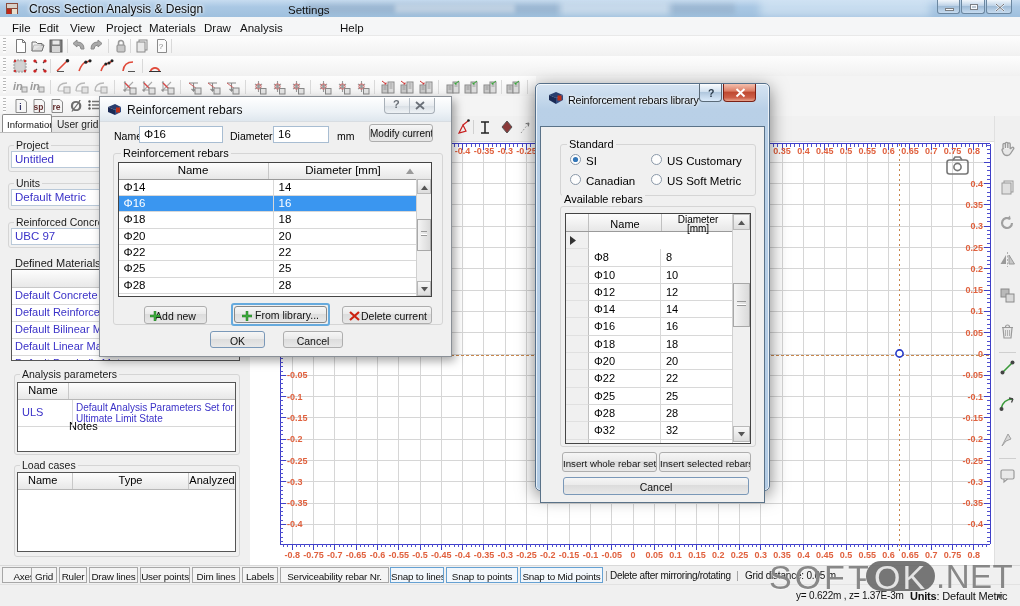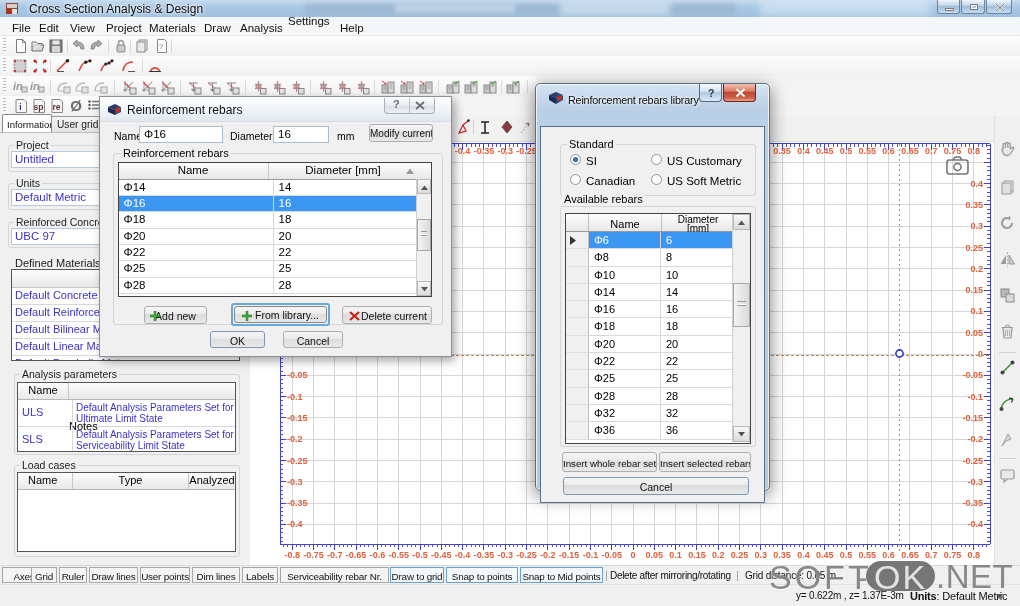--- a/index.html
+++ b/index.html
@@ -46,21 +46,21 @@
     </div>
   </div>
 <div class="abs" style="left:0;top:17px;width:1020px;height:19px;background:#f5f6f7;border-bottom:1px solid #e9e9e9;box-sizing:border-box;"></div>
 <div class="lbl" style="left:12px;top:21.5px;font-size:11.5px;color:#111;">File</div>
 <div class="lbl" style="left:39px;top:21.5px;font-size:11.5px;color:#111;">Edit</div>
 <div class="lbl" style="left:70px;top:21.5px;font-size:11.5px;color:#111;">View</div>
 <div class="lbl" style="left:106px;top:21.5px;font-size:11.5px;color:#111;">Project</div>
 <div class="lbl" style="left:149px;top:21.5px;font-size:11.5px;color:#111;">Materials</div>
 <div class="lbl" style="left:204px;top:21.5px;font-size:11.5px;color:#111;">Draw</div>
 <div class="lbl" style="left:240px;top:21.5px;font-size:11.5px;color:#111;">Analysis</div>
-<div class="lbl" style="left:288px;top:15px;font-size:11.5px;color:#111;">Settings</div>
+<div class="lbl" style="left:288px;top:4px;font-size:11.5px;color:#111;">Settings</div>
 <div class="lbl" style="left:340px;top:21.5px;font-size:11.5px;color:#111;">Help</div>
 <div class="tb" style="left:0;top:36px;width:1020px;height:20px;border-bottom:1px solid #e6e6e6;"></div>
 <div class="tb" style="left:0;top:56px;width:1020px;height:20px;border-bottom:1px solid #e6e6e6;"></div>
 <div class="tb" style="left:0;top:76px;width:536px;height:20px;border-bottom:1px solid #e6e6e6;"></div>
 <div class="abs" style="left:536px;top:76px;width:484px;height:20px;background:#f4f4f4;"></div>
 <div class="tb" style="left:0;top:96px;width:280px;height:20px;"></div>
 <div class="abs" style="left:280px;top:96px;width:740px;height:20px;background:#f4f4f4;"></div>
 <div class="grip" style="left:3px;top:38px;height:15px;"></div>
 <div class="grip" style="left:3px;top:58px;height:15px;"></div>
 <div class="grip" style="left:3px;top:78px;height:15px;"></div>
@@ -326,24 +326,20 @@
 <div class="abs" style="left:14px;top:374px;width:226px;height:81px;border:1px solid #d5d5d5;border-radius:3px;box-sizing:border-box;"></div>
 <div class="lbl" style="left:20px;top:368px;font-size:10.5px;color:#1a1a1a;background:#f0f0f0;padding:0 2px;">Analysis parameters</div>
 <div class="abs" style="left:17px;top:382px;width:219px;height:70px;background:#fff;border:1.5px solid #555;box-sizing:border-box;overflow:hidden;font-size:11px;">
     <div style="display:flex;height:16px;background:linear-gradient(#fdfdfd,#e8e8e8);border-bottom:1px solid #b8b8b8;">
       <div style="width:50px;border-right:1px solid #c8c8c8;text-align:center;padding-top:1px;">Name</div>
       <div style="flex:1;text-align:left;padding-top:1px;margin-top:36px;">Notes</div>
     </div>
     <div style="display:flex;height:26px;border-bottom:1px solid #d8d8d8;">
       <div style="width:50px;border-right:1px solid #d8d8d8;color:#3b32c8;padding:6px 0 0 4px;">ULS</div>
       <div style="flex:1;color:#3b32c8;font-size:10px;line-height:11px;padding:2px 0 0 3px;">Default Analysis Parameters Set for Ultimate Limit State</div>
-    </div>
-    <div style="display:flex;height:26px;">
-      <div style="width:50px;border-right:1px solid #d8d8d8;color:#3b32c8;padding:6px 0 0 4px;">SLS</div>
-      <div style="flex:1;color:#3b32c8;font-size:10px;line-height:11px;padding:2px 0 0 3px;">Default Analysis Parameters Set for Serviceability Limit State</div>
     </div>
   </div>
 <div class="abs" style="left:14px;top:465px;width:226px;height:92px;border:1px solid #d5d5d5;border-radius:3px;box-sizing:border-box;"></div>
 <div class="lbl" style="left:20px;top:459px;font-size:10.5px;color:#1a1a1a;background:#f0f0f0;padding:0 2px;">Load cases</div>
 <div class="abs" style="left:17px;top:472px;width:219px;height:80px;background:#fff;border:1.5px solid #555;box-sizing:border-box;overflow:hidden;font-size:11px;">
     <div style="display:flex;height:16px;background:linear-gradient(#fdfdfd,#e8e8e8);border-bottom:1px solid #b8b8b8;">
       <div style="width:44px;border-right:1px solid #c8c8c8;padding:1px 0 0 10px;">Name</div>
       <div style="width:115px;border-right:1px solid #c8c8c8;text-align:center;padding-top:1px;">Type</div>
       <div style="flex:1;text-align:center;padding-top:1px;">Analyzed</div>
     </div>
@@ -529,21 +525,21 @@
 <div class="abs" style="left:999px;top:458px;width:17px;height:1px;background:#cfcfcf;"></div>
 <div class="abs" style="left:0;top:565px;width:1020px;height:19px;background:#f0f0f0;border-top:1px solid #d9d9d9;box-sizing:border-box;"></div>
 <div class="sbtn" style="left:2px;top:567px;width:44px;height:16px;">Axes</div>
 <div class="sbtn" style="left:31px;top:567px;width:26px;height:16px;">Grid</div>
 <div class="sbtn" style="left:59px;top:567px;width:28px;height:16px;">Ruler</div>
 <div class="sbtn" style="left:89px;top:567px;width:49px;height:16px;">Draw lines</div>
 <div class="sbtn" style="left:140px;top:567px;width:50px;height:16px;">User points</div>
 <div class="sbtn" style="left:192px;top:567px;width:48px;height:16px;">Dim lines</div>
 <div class="sbtn" style="left:242px;top:567px;width:36px;height:16px;">Labels</div>
 <div class="sbtn" style="left:280px;top:567px;width:109px;height:16px;">Serviceability rebar Nr.</div>
-<div class="sbtn snap" style="left:390px;top:567px;width:54px;height:16px;">Draw to grid</div>
+<div class="sbtn snap" style="left:390px;top:567px;width:54px;height:16px;">Snap to lines</div>
 <div class="sbtn snap" style="left:446px;top:567px;width:72px;height:16px;">Snap to points</div>
 <div class="sbtn snap" style="left:520px;top:567px;width:83px;height:16px;">Snap to Mid points</div>
 <div class="lbl" style="left:605px;top:569px;color:#9a9a9a;font-size:11px;">|</div>
 <div class="lbl" style="left:610px;top:570px;font-size:10px;letter-spacing:-0.3px;color:#111;">Delete after mirroring/rotating</div>
 <div class="lbl" style="left:736px;top:569px;color:#9a9a9a;font-size:11px;">|</div>
 <div class="lbl" style="left:745px;top:570px;font-size:10px;letter-spacing:-0.2px;color:#111;">Grid distance: 0.05 m</div>
 <div class="abs" style="left:0;top:584px;width:1020px;height:22px;background:#f0f0f0;border-top:1px solid #e2e2e2;box-sizing:border-box;"></div>
 <div class="lbl" style="left:796px;top:590px;font-size:10px;letter-spacing:-0.2px;color:#111;">y= 0.622m , z= 1.37E-3m</div>
 <div class="lbl" style="left:910px;top:590px;font-size:11px;letter-spacing:-0.2px;color:#111;font-weight:bold;">Units<span style="font-weight:normal">: Default Metric</span></div>
 <svg class="abs" style="left:996px;top:594px" width="8" height="6">
@@ -684,39 +680,42 @@
           <div style="width:72px;background:linear-gradient(#fdfdfd,#e7e7e7);border-right:1px solid #c0c0c0;text-align:center;padding-top:4px;">Name</div>
           <div style="width:72px;background:linear-gradient(#fdfdfd,#e7e7e7);border-right:1px solid #c0c0c0;text-align:center;font-size:10px;line-height:9px;padding-top:1px;">Diameter<br>[mm]</div>
           <div style="flex:1;"></div>
         </div>
         <div style="display:flex;height:17.3px;box-sizing:border-box;">
           <div style="width:22px;background:#f0f0f0;border-right:1px solid #c0c0c0;border-bottom:1px solid #e0e0e0;position:relative;">
             <svg style="position:absolute;left:4px;top:4px" width="7" height="9">
               <path d="M0 0 L6 4.5 L0 9 Z" fill="#333"></path>
             </svg>
           </div>
-          <div style="display:flex;flex:1;background:#3a96f0;color:#fff;border-bottom:1px solid #d8d8d8;box-sizing:border-box;">
-            <div style="width:72px;border-right:1px solid #d8d8d8;padding:2px 0 0 5px;box-sizing:border-box;">Φ6</div>
-            <div style="width:72px;border-right:1px solid #d8d8d8;padding:2px 0 0 5px;box-sizing:border-box;">6</div>
-            <div style="flex:1;"></div>
-          </div>
         </div>
         <div style="display:flex;height:17.3px;box-sizing:border-box;">
           <div style="width:22px;background:#f0f0f0;border-right:1px solid #c0c0c0;border-bottom:1px solid #e0e0e0;position:relative;"></div>
           <div style="display:flex;flex:1;border-bottom:1px solid #d8d8d8;box-sizing:border-box;">
             <div style="width:72px;border-right:1px solid #d8d8d8;padding:2px 0 0 5px;box-sizing:border-box;">Φ8</div>
             <div style="width:72px;border-right:1px solid #d8d8d8;padding:2px 0 0 5px;box-sizing:border-box;">8</div>
             <div style="flex:1;"></div>
           </div>
         </div>
         <div style="display:flex;height:17.3px;box-sizing:border-box;">
           <div style="width:22px;background:#f0f0f0;border-right:1px solid #c0c0c0;border-bottom:1px solid #e0e0e0;position:relative;"></div>
           <div style="display:flex;flex:1;border-bottom:1px solid #d8d8d8;box-sizing:border-box;">
             <div style="width:72px;border-right:1px solid #d8d8d8;padding:2px 0 0 5px;box-sizing:border-box;">Φ10</div>
             <div style="width:72px;border-right:1px solid #d8d8d8;padding:2px 0 0 5px;box-sizing:border-box;">10</div>
+            <div style="flex:1;"></div>
+          </div>
+        </div>
+        <div style="display:flex;height:17.3px;box-sizing:border-box;">
+          <div style="width:22px;background:#f0f0f0;border-right:1px solid #c0c0c0;border-bottom:1px solid #e0e0e0;position:relative;"></div>
+          <div style="display:flex;flex:1;border-bottom:1px solid #d8d8d8;box-sizing:border-box;">
+            <div style="width:72px;border-right:1px solid #d8d8d8;padding:2px 0 0 5px;box-sizing:border-box;">Φ12</div>
+            <div style="width:72px;border-right:1px solid #d8d8d8;padding:2px 0 0 5px;box-sizing:border-box;">12</div>
             <div style="flex:1;"></div>
           </div>
         </div>
         <div style="display:flex;height:17.3px;box-sizing:border-box;">
           <div style="width:22px;background:#f0f0f0;border-right:1px solid #c0c0c0;border-bottom:1px solid #e0e0e0;position:relative;"></div>
           <div style="display:flex;flex:1;border-bottom:1px solid #d8d8d8;box-sizing:border-box;">
             <div style="width:72px;border-right:1px solid #d8d8d8;padding:2px 0 0 5px;box-sizing:border-box;">Φ14</div>
             <div style="width:72px;border-right:1px solid #d8d8d8;padding:2px 0 0 5px;box-sizing:border-box;">14</div>
             <div style="flex:1;"></div>
           </div>

